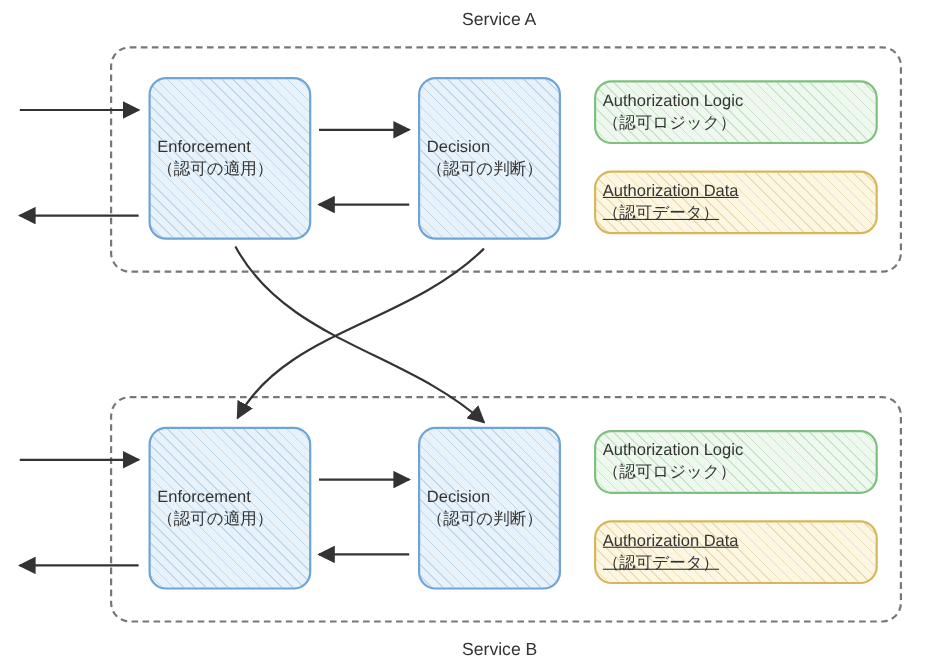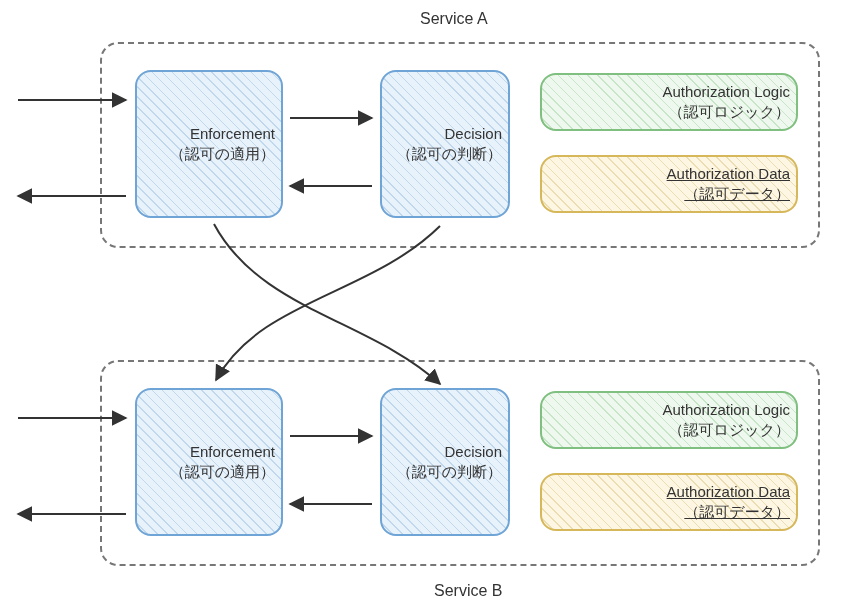--- a/index.html
+++ b/index.html
@@ -26,21 +26,21 @@
     background: transparent;
   }
   .box {
     position: absolute;
     border-radius: 16px;
     border: 2px solid;
     text-align: center;
     display: flex;
     flex-direction: column;
     justify-content: center;
-    align-items: flex-end;
+    align-items: flex-start;
     font-size: 15px;
     line-height: 1.35;
     padding: 4px 6px;
   }
   .box span { display: block; }
   .hatched-blue {
     border-color: #6fa4d6;
     background-color: #e8f2fb;
     background-image: repeating-linear-gradient(45deg, rgba(120,165,210,0.35) 0, rgba(120,165,210,0.35) 1px, transparent 1px, transparent 7px);
   }
@@ -61,21 +61,21 @@
     width: 850px; height: 609px;
     pointer-events: none;
   }
 </style>
 </head>
 <body>
 
 <div class="stage">
 
   <div class="title" style="left:420px; top:10px;">Service A</div>
-  <div class="title" style="left:434px; top:582px;">Service B</div>
+  <div class="title" style="left:420px; top:582px;">Service B</div>
 
   <div class="service" style="left:100px; top:42px; width:720px; height:206px;"></div>
 
   <div class="box hatched-blue" style="left:135px; top:70px; width:148px; height:148px;">
     <span>Enforcement</span>
     <span>（認可の適用）</span>
   </div>
   <div class="box hatched-blue" style="left:380px; top:70px; width:130px; height:148px;">
     <span>Decision</span>
     <span>（認可の判断）</span>

